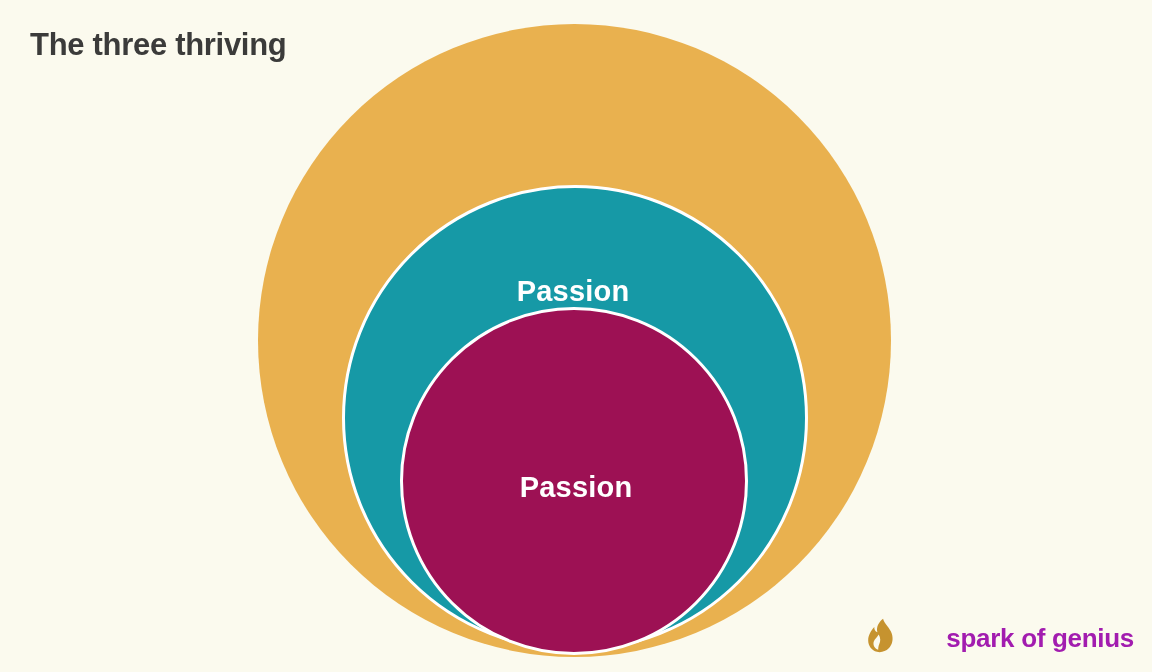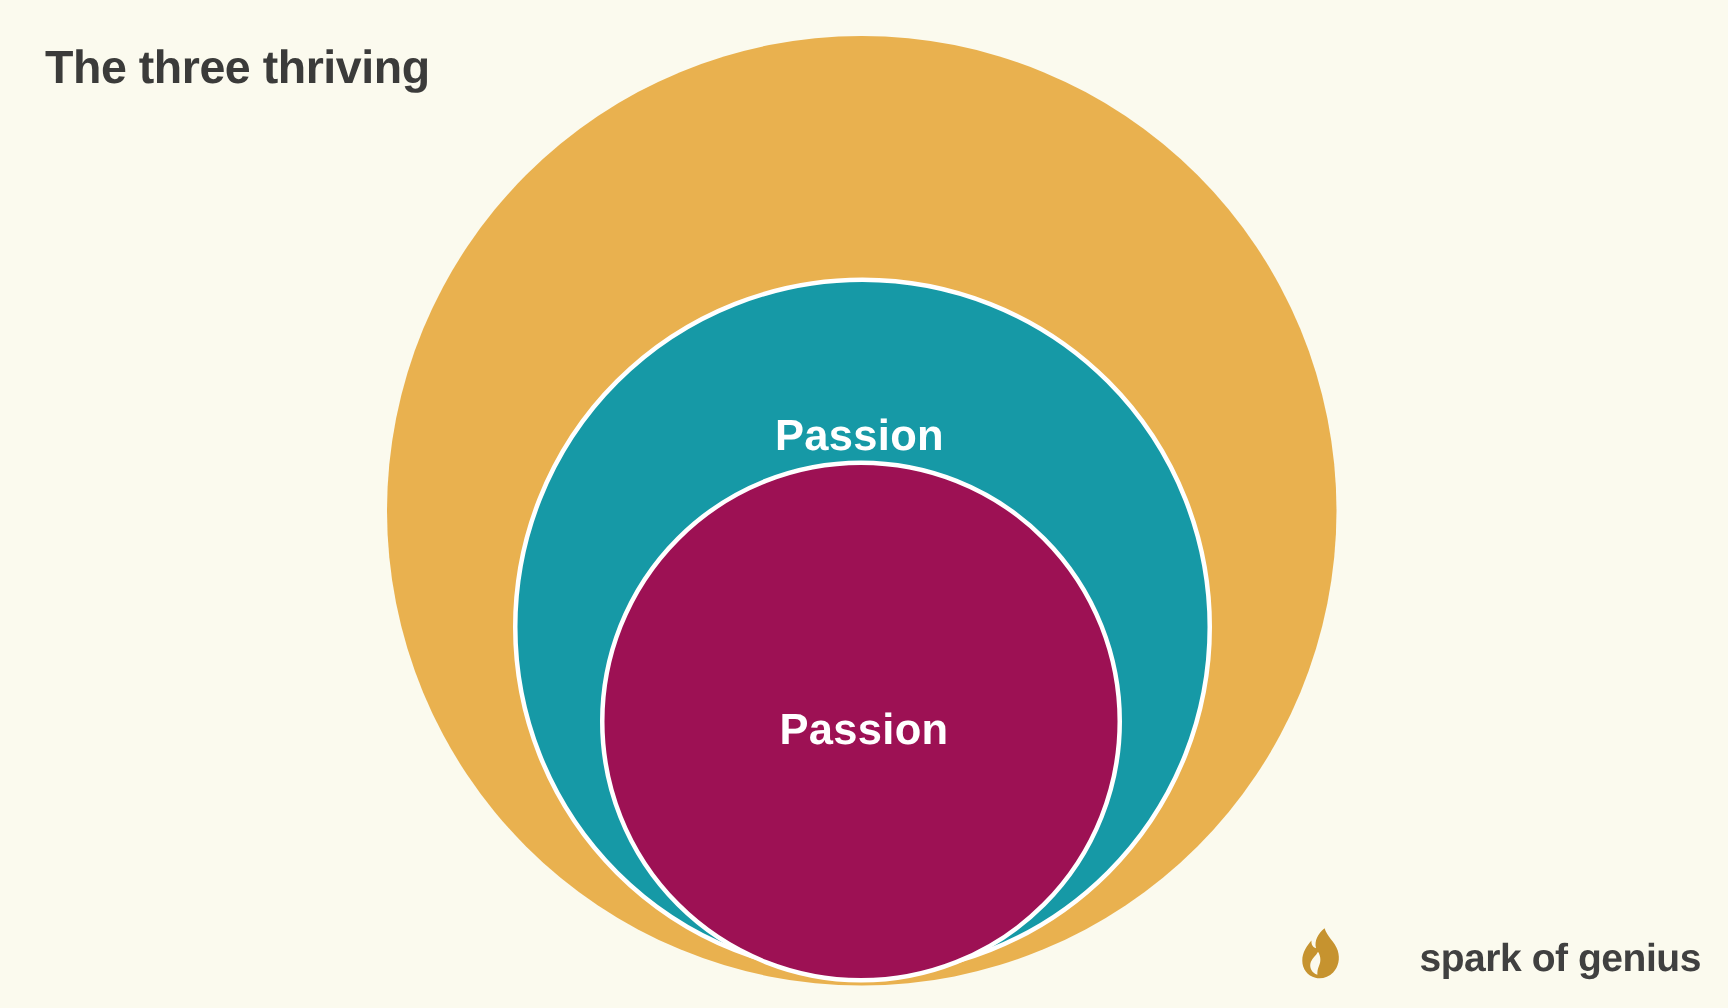--- a/index.html
+++ b/index.html
@@ -96,16 +96,16 @@
   <div class="circle circle-purpose" style="background: rgb(157, 17, 84);"></div>
 
   <div class="circle-label label-passion">Passion</div>
   <div class="circle-label label-purpose">Passion</div>
 
   <div class="logo">
     <svg class="logo-icon" viewBox="0 0 48 48" xmlns="http://www.w3.org/2000/svg">
       <path d="M27.5 2 C29 8 35.5 12.5 37.5 19 C39.5 25.5 38 31.5 34 35.8 C30.5 39.5 25 41 20.5 39.8 C14.5 38.2 10.5 33 10.5 26.8 C10.5 20.5 14 15.5 17.5 11.5 C17.2 14.5 18.6 16.8 21 17.3 C19.5 11.5 22.5 6 27.5 2 Z" fill="#C6932F"></path>
       <path d="M22 37.5 C17.8 36.3 15.5 31.8 17 27.8 C18.2 24.8 21 23 22.5 20 C24.8 23.8 24.7 27.6 23.2 30.8 C22.2 33 21.9 35.2 22 37.5 Z" fill="#FBFAEE"></path>
     </svg>
-    <span class="logo-text" style="color: #404040; margin-left: 36px;">spark of genius</span>
+    <span class="logo-text" style="color: #a21caf; margin-left: 36px;">spark of genius</span>
   </div>
 
 </div>
 
 </body></html>

